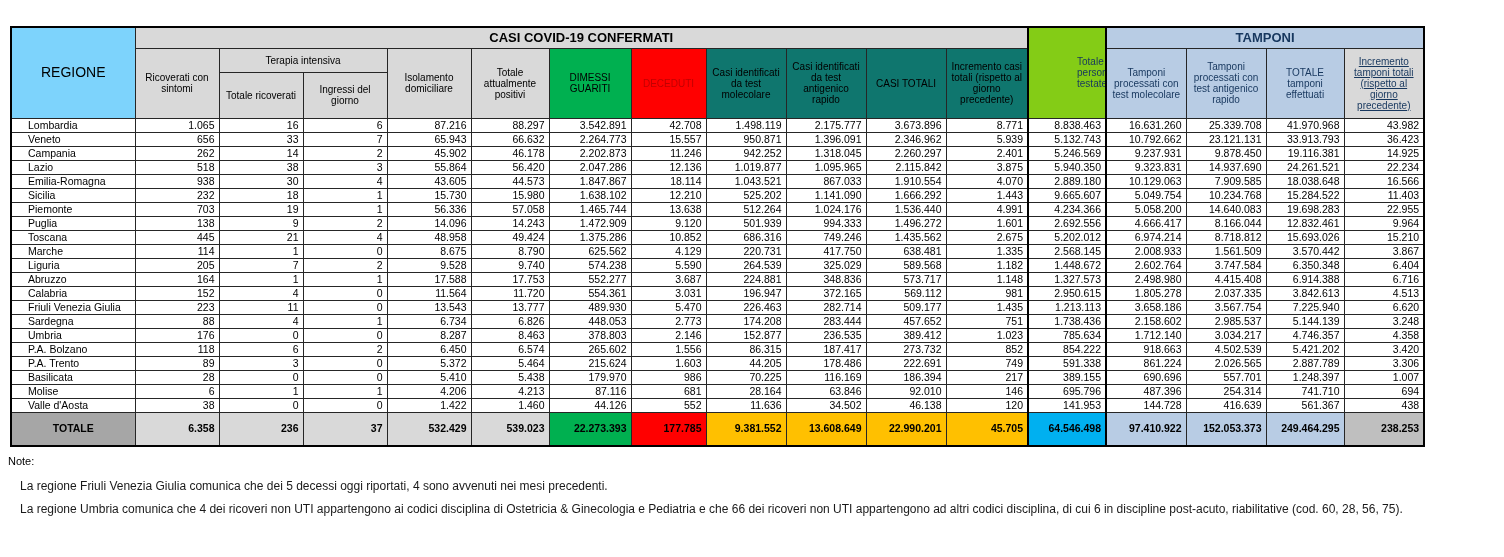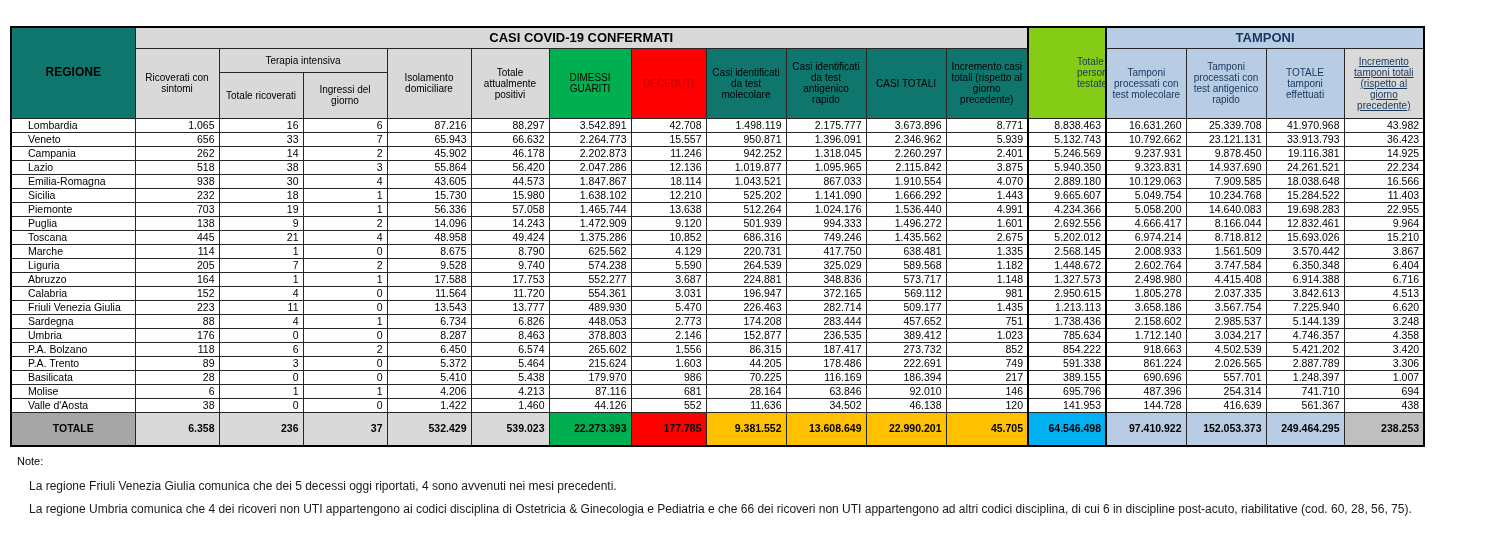--- a/index.html
+++ b/index.html
@@ -18,21 +18,21 @@
     border:1px solid #262626; overflow:hidden; padding:0 3px;
   }
   thead th {
     font-weight:normal; font-size:10px; line-height:11px; text-align:center;
     background:#D9D9D9; white-space:normal; padding:1px 2px;
   }
   .r1 { height:21px; }
   .r2 { height:24px; }
   .r3 { height:46px; }
   .h-banner { font-weight:bold; font-size:13px; }
-  .h-dark   { background:#0f766e; font-weight:bold; font-size:12px; }
+  .h-dark   { background:#7dd3fc; font-weight:normal; font-size:14px; }
   .h-green  { background:#00B050; }
   .h-red    { background:#FF0000; color:#C00000; }
   .h-yellow { background:#0f766e; }
   .h-cyan   { background:#84cc16; color:#17375E;padding-left:48px; }
   .h-lblue  { background:#B8CCE4; color:#17375E; }
   .h-greyblue { background:#D9D9D9; color:#17375E;text-decoration:underline; }
   .col-cyan { border-left:2px solid #000; border-right:2px solid #000; }
 
   tbody td {
     font-size:10.5px; line-height:13px; height:14px; background:#fff;
@@ -43,21 +43,21 @@
   tr.totale td { font-weight:bold; height:34px; font-size:10.5px; }
   .t-label { background:#A6A6A6; text-align:center; }
   .t-grey  { background:#D9D9D9; }
   .t-green { background:#00B050; }
   .t-red   { background:#FF0000;margin-top:40px; }
   .t-yellow{ background:#FFC000; }
   .t-cyan  { background:#00B0F0; }
   .t-lblue { background:#B8CCE4; }
   .t-lgrey { background:#BFBFBF; }
 
-  .notes { position:absolute; left:17px; top:455px; }
+  .notes { position:absolute; left:8px; top:455px; }
   .notes-title { font-size:11px; margin:0 0 14px 0; }
   .note-line { font-size:12px; line-height:11px; margin:12px; color:#1a1a1a; }
 </style>
 </head>
 <body>
 
 <div class="sheet">
   <table>
     <colgroup>
       <col style="width:124px">

